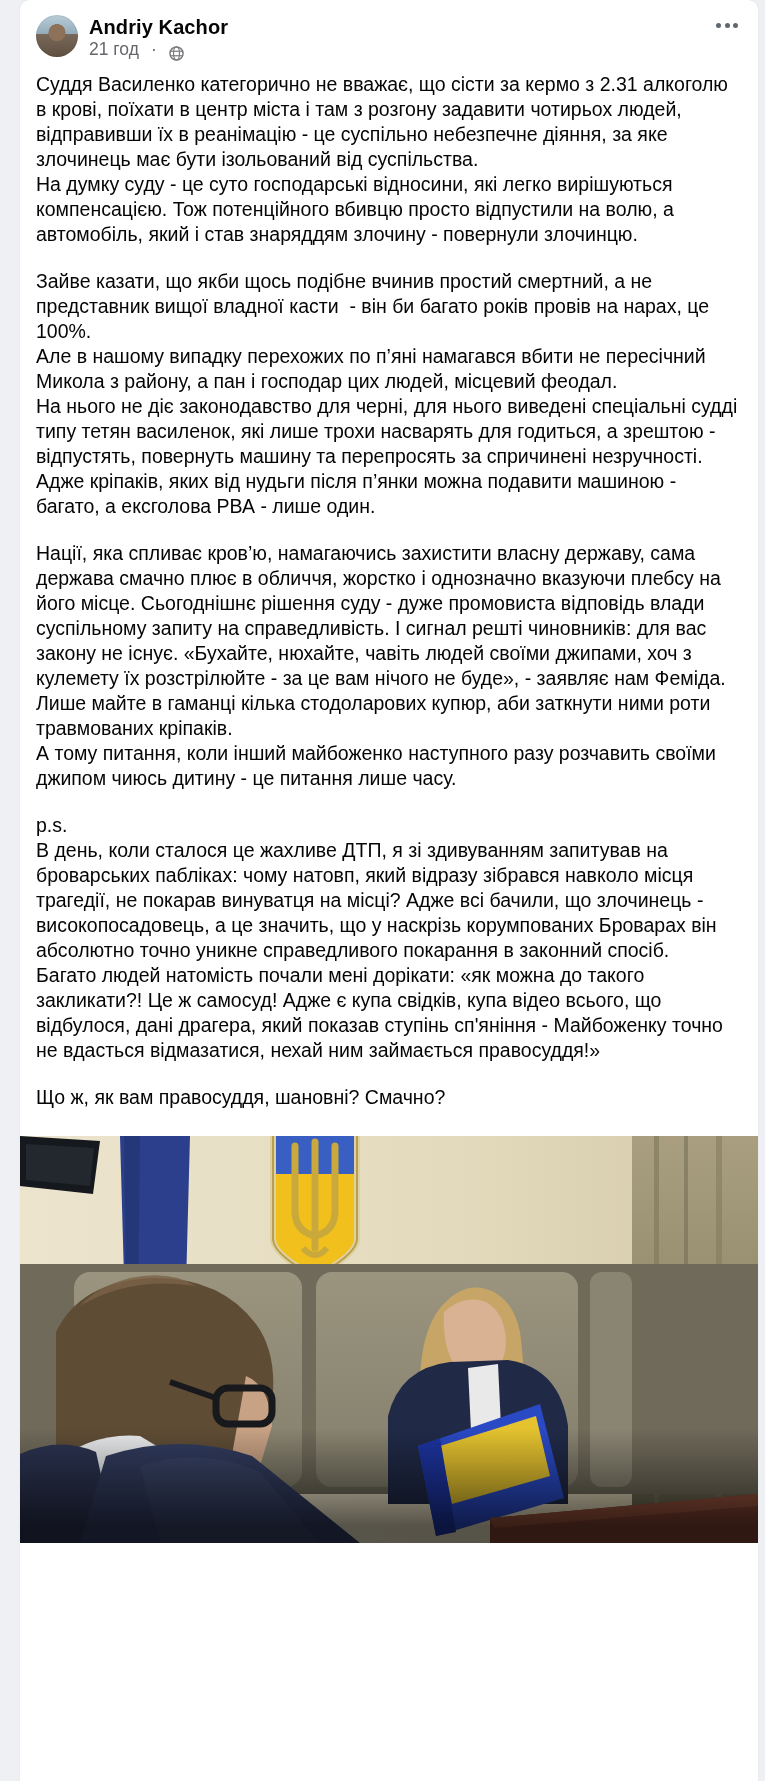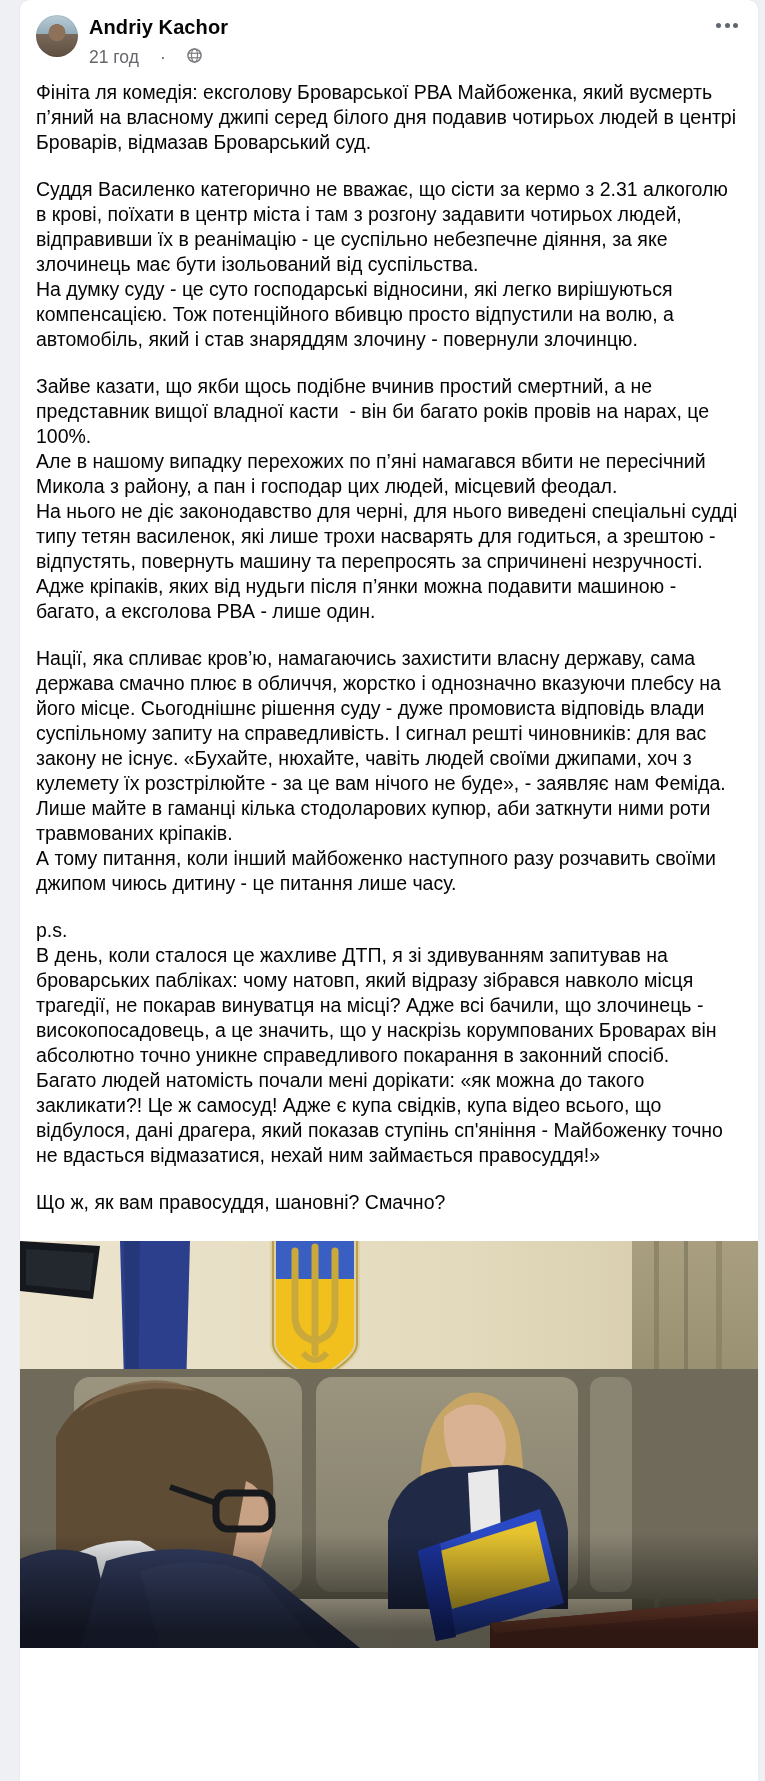--- a/index.html
+++ b/index.html
@@ -19,21 +19,21 @@
   .header{display:flex;align-items:flex-start;padding:15px 16px 6px 16px;}
   .avatar{
     width:42px;height:42px;border-radius:50%;flex:0 0 42px;
     background:
       radial-gradient(circle at 50% 42%, #8d7259 0 26%, rgba(0,0,0,0) 27%),
       linear-gradient(180deg,#b9cdd8 0%,#93abb9 46%,#77685a 46%,#5e4f40 100%);
     box-shadow:inset 0 0 0 1px rgba(0,0,0,.08);
   }
   .head-mid{margin-left:11px;flex:1;}
   .author{font-size:20px;font-weight:700;color:#050505;line-height:1.2;letter-spacing:.1px;}
-  .subline{margin-top:8px;font-size:17.5px;color:#65676b;display:flex;align-items:flex-start;gap:21px;}
+  .subline{margin-top:0;font-size:17.5px;color:#65676b;display:flex;align-items:flex-end;gap:12px;}
   .globe{width:15px;height:15px;opacity:.85;}
   .menu-btn{margin-left:auto;padding:8px 4px;display:flex;gap:3.5px;align-items:center;cursor:pointer;}
   .menu-btn i{width:5px;height:5px;border-radius:50%;background:#606770;display:block;}
   
   .post-text{padding:6px 16px 0 16px;color:#050505;font-size:19.5px;line-height:25px;}
   .post-para{white-space:pre-wrap;margin:0 0 22px 0;}
   .post-para:last-child{margin-bottom:26px;}
   
   .video{position:relative;width:738px;height:407px;background:#000;overflow:hidden;}
   .video svg{display:block;}
@@ -63,21 +63,20 @@
       </div>
     </div>
     <div class="menu-btn">
       <i></i>
         <i></i>
         <i></i>
     </div>
   </div>
 
   <div class="post-text">
-      <div class="post-para">Фініта ля комедія: ексголову Броварської РВА Майбоженка, який вусмерть п’яний на власному джипі серед білого дня подавив чотирьох людей в центрі Броварів, відмазав Броварський суд.</div>
       <div class="post-para">Суддя Василенко категорично не вважає, що сісти за кермо з 2.31 алкоголю в крові, поїхати в центр міста і там з розгону задавити чотирьох людей, відправивши їх в реанімацію - це суспільно небезпечне діяння, за яке злочинець має бути ізольований від суспільства.
 На думку суду - це суто господарські відносини, які легко вирішуються компенсацією. Тож потенційного вбивцю просто відпустили на волю, а автомобіль, який і став знаряддям злочину - повернули злочинцю.</div>
       <div class="post-para">Зайве казати, що якби щось подібне вчинив простий смертний, а не представник вищої владної касти  - він би багато років провів на нарах, це 100%.
 Але в нашому випадку перехожих по п’яні намагався вбити не пересічний Микола з району, а пан і господар цих людей, місцевий феодал.
 На нього не діє законодавство для черні, для нього виведені спеціальні судді типу тетян василенок, які лише трохи насварять для годиться, а зрештою - відпустять, повернуть машину та перепросять за спричинені незручності. Адже кріпаків, яких від нудьги після п’янки можна подавити машиною - багато, а ексголова РВА - лише один.</div>
       <div class="post-para">Нації, яка спливає кров’ю, намагаючись захистити власну державу, сама держава смачно плює в обличчя, жорстко і однозначно вказуючи плебсу на його місце. Сьогоднішнє рішення суду - дуже промовиста відповідь влади суспільному запиту на справедливість. І сигнал решті чиновників: для вас закону не існує. «Бухайте, нюхайте, чавіть людей своїми джипами, хоч з кулемету їх розстрілюйте - за це вам нічого не буде», - заявляє нам Феміда. Лише майте в гаманці кілька стодоларових купюр, аби заткнути ними роти травмованих кріпаків.
 А тому питання, коли інший майбоженко наступного разу розчавить своїми джипом чиюсь дитину - це питання лише часу.</div>
       <div class="post-para">p.s.
 В день, коли сталося це жахливе ДТП, я зі здивуванням запитував на броварських пабліках: чому натовп, який відразу зібрався навколо місця трагедії, не покарав винуватця на місці? Адже всі бачили, що злочинець - високопосадовець, а це значить, що у наскрізь корумпованих Броварах він абсолютно точно уникне справедливого покарання в законний спосіб.
 Багато людей натомість почали мені дорікати: «як можна до такого закликати?! Це ж самосуд! Адже є купа свідків, купа відео всього, що відбулося, дані драгера, який показав ступінь сп'яніння - Майбоженку точно не вдасться відмазатися, нехай ним займається правосуддя!»</div>

